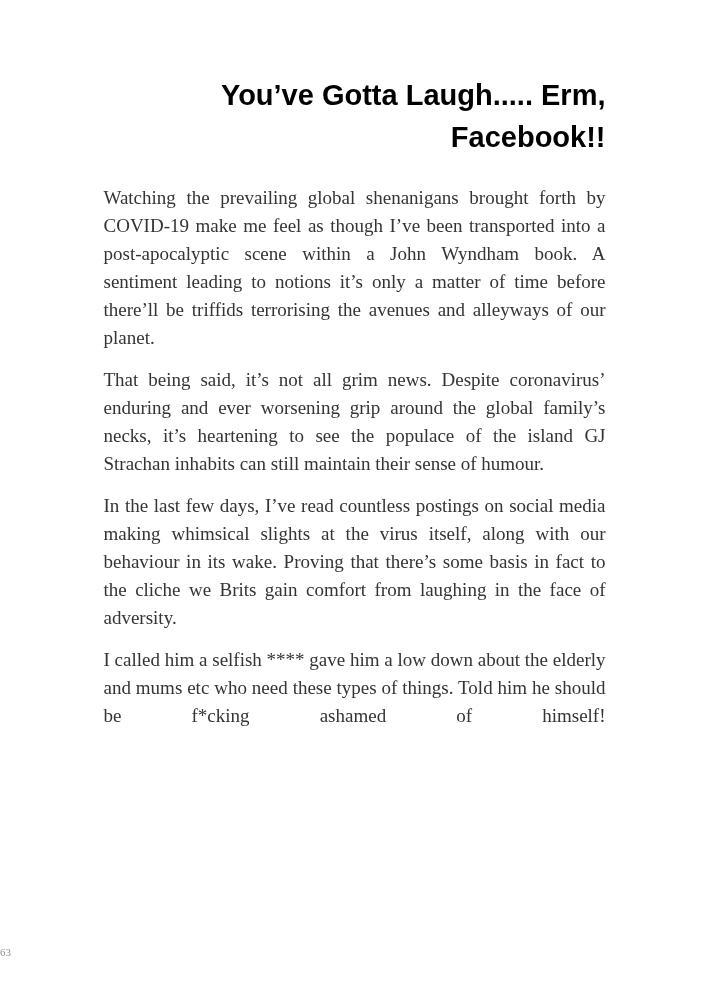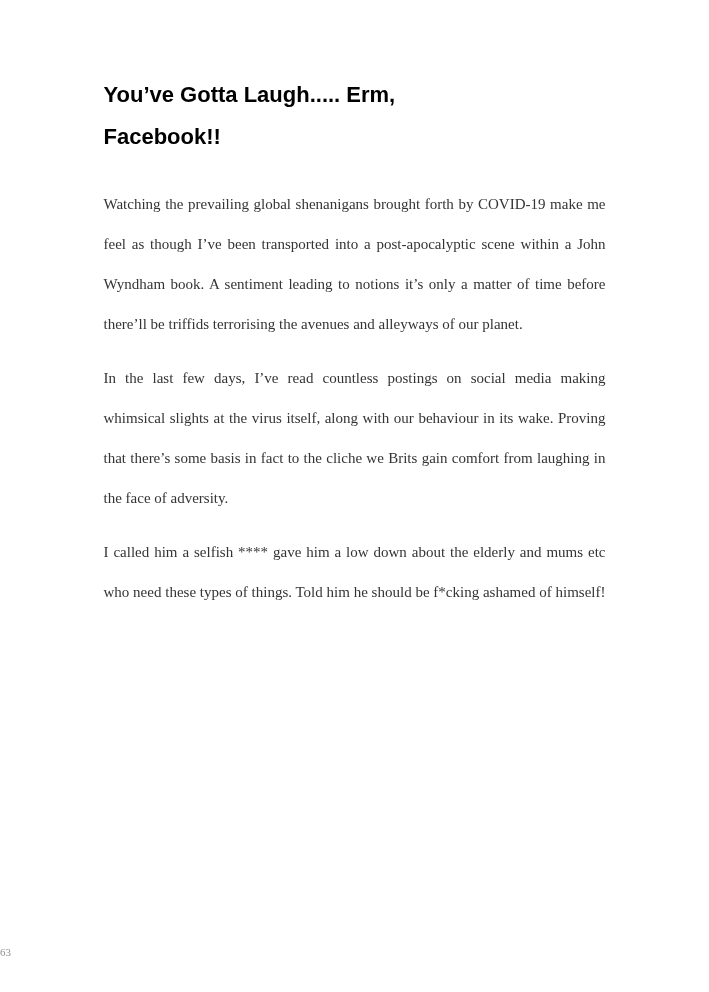--- a/index.html
+++ b/index.html
@@ -16,29 +16,29 @@
     overflow: hidden;
   }
   .content {
     width: 502px;
     margin: 0 auto;
     padding-top: 74px;
   }
   .title {
     font-family: "Liberation Sans", sans-serif;
     font-weight: 700;
-    font-size: 22px;
+    font-size: 29px;
     line-height: 42px;
-    text-align: left;
+    text-align: right;
     color: #000000;
     margin: 0 0 26px 0;
   }
   .para {
-    font-size: 15px;
-    line-height: 40px;
+    font-size: 19px;
+    line-height: 28px;
     color: #343434;
     text-align: justify;
     margin: 0 0 14px 0;
   }
   .para.quote {
     font-weight: 700;
     font-style: italic;
   }
   .para.justify-last {
     text-align-last: justify;
@@ -55,17 +55,18 @@
     font-family: "Liberation Serif", serif;
   }
 </style>
 </head>
 <body>
 
 <div class="content">
   <h1 class="title"><span>You’ve Gotta Laugh..... Erm,</span><br><span>Facebook!!</span></h1>
 
   <p class="para">Watching the prevailing global shenanigans brought forth by COVID-19 make me feel as though I’ve been transported into a post-apocalyptic scene within a John Wyndham book. A sentiment leading to notions it’s only a matter of time before there’ll be triffids terrorising the avenues and alleyways of our planet.</p>
+  <p class="para">That being said, it’s not all grim news. Despite coronavirus’ enduring and ever worsening grip around the global family’s necks, it’s heartening to see the populace of the island GJ Strachan inhabits can still maintain their sense of humour.</p>
   <p class="para">In the last few days, I’ve read countless postings on social media making whimsical slights at the virus itself, along with our behaviour in its wake. Proving that there’s some basis in fact to the cliche we Brits gain comfort from laughing in the face of adversity.</p>
   <p class="para justify-last">I called him a selfish **** gave him a low down about the elderly and mums etc who need these types of things. Told him he should be f*cking ashamed of himself!</p>
 </div>
 
 <div class="page-number">63</div>
 
 </body></html>

